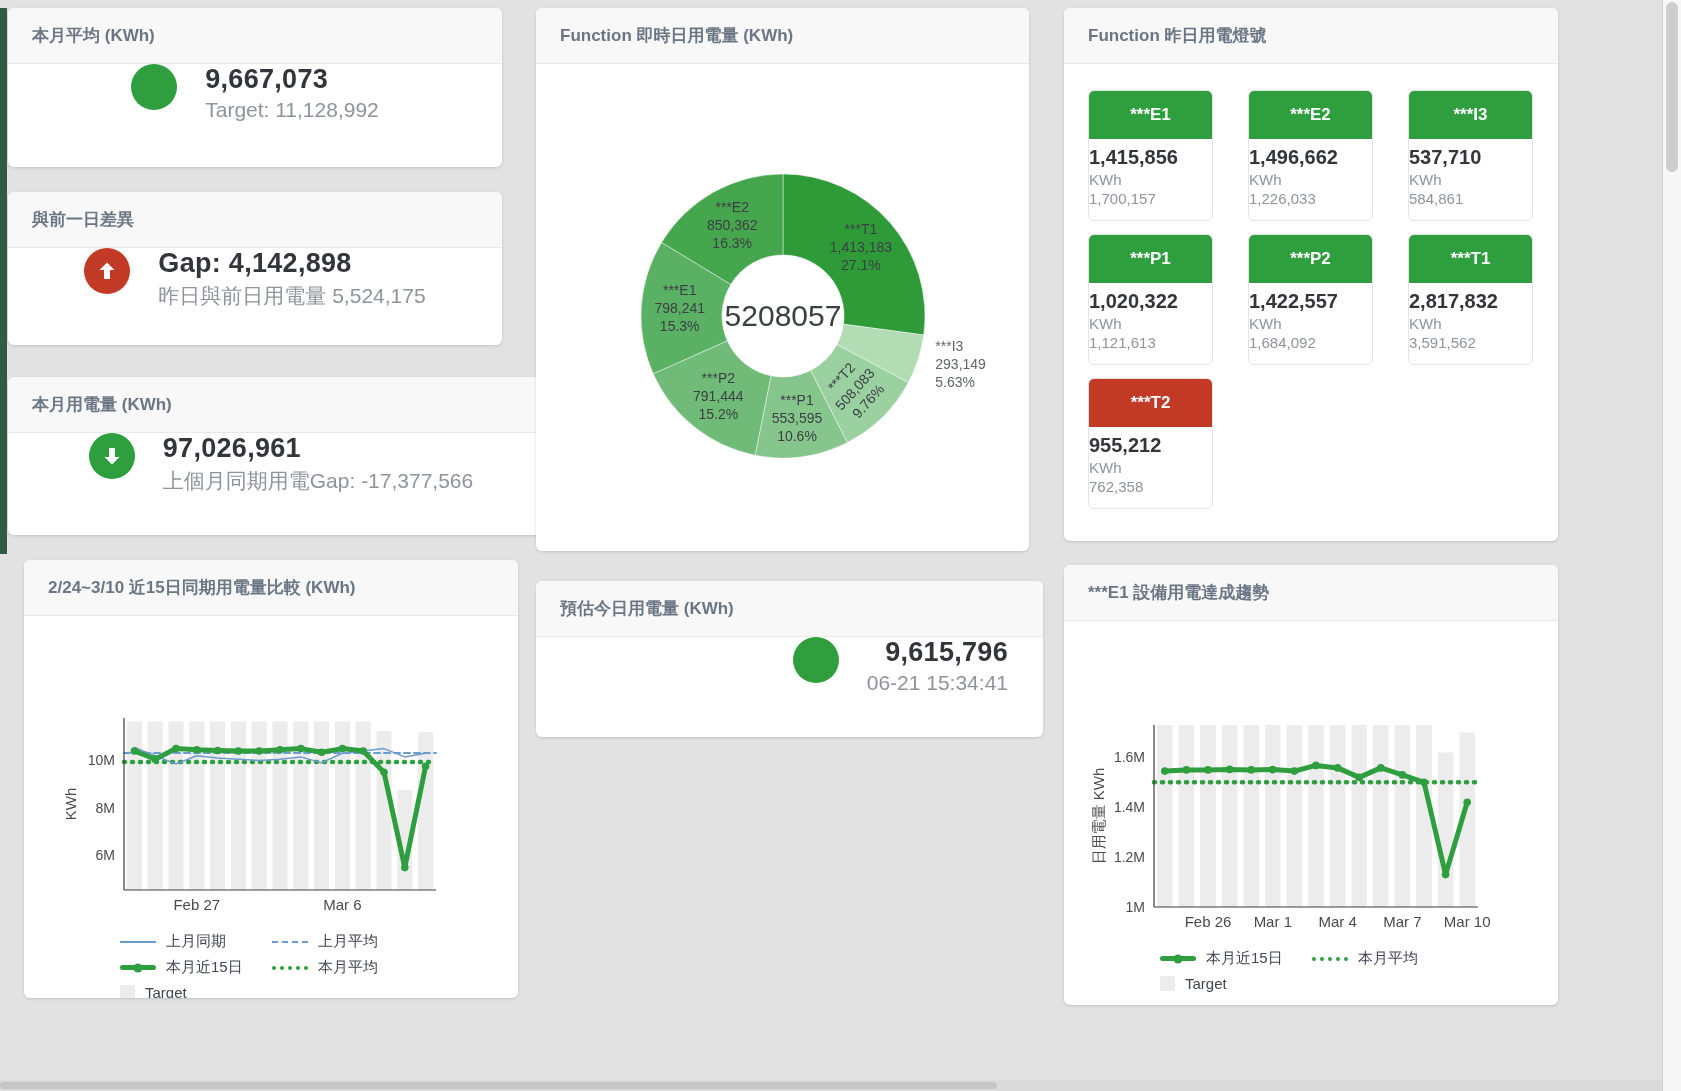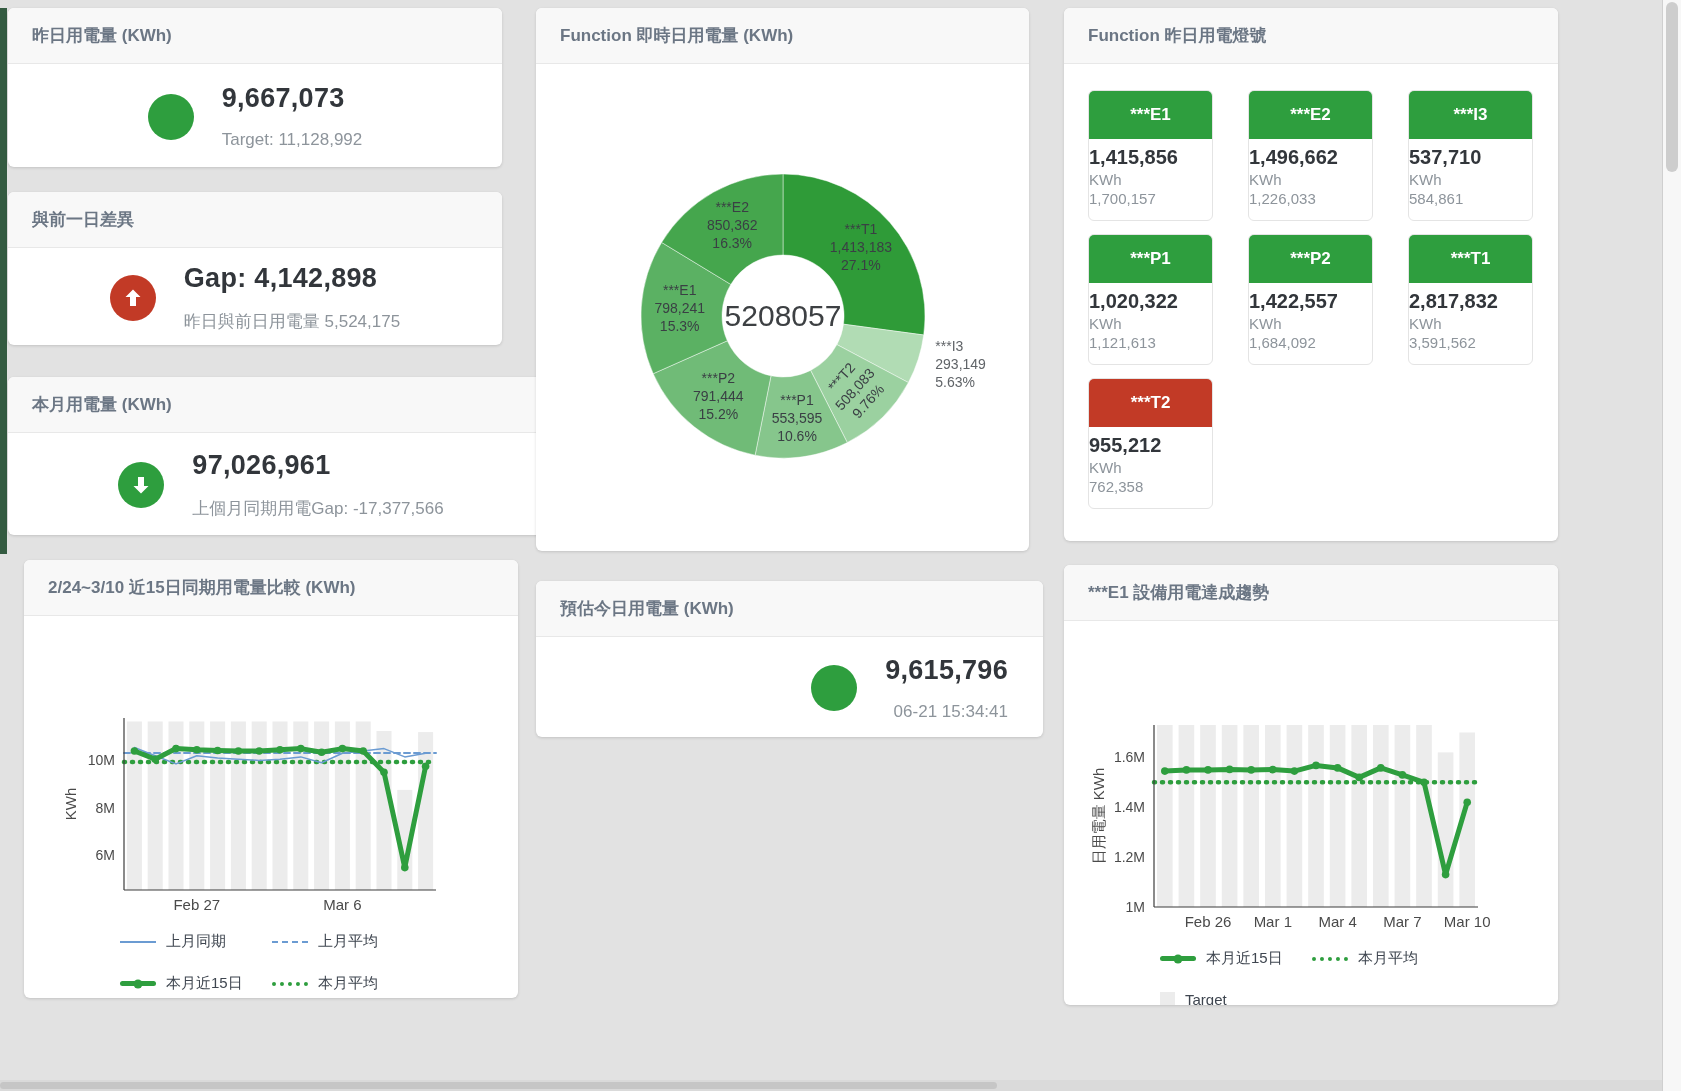--- a/index.html
+++ b/index.html
@@ -13,27 +13,27 @@
   .vscroll{position:absolute;right:0;top:0;width:19px;height:1091px;background:#f7f7f7;border-left:1px solid #cfcfcf}
   .vscroll .thumb{position:absolute;top:2px;left:3px;width:12px;height:170px;background:#cdcdcd;border-radius:6px}
   .hscroll{position:absolute;left:0;bottom:0;height:11px;right:19px;background:#dadada}
   .hscroll .thumb{position:absolute;left:0;top:2px;height:7px;width:60%;background:#c6c6c6;border-radius:4px}
 
   .panel{position:absolute;background:#fff;border-radius:6px;box-shadow:0 1px 3px rgba(0,0,0,.14);overflow:hidden}
   .panel-hd{background:#f8f8f8;border-bottom:1px solid #e8e8e8;padding:16px 24px;font-size:17px;font-weight:bold;color:var(--hdr)}
   .panel-bd{position:relative}
 
   
-  .kpi{display:flex;align-items:center;justify-content:center;gap:28px;height:100%}
+  .kpi{display:flex;justify-content:center;gap:28px;height:100%}
   .kpi.right{justify-content:flex-end;padding-right:35px}
   .dot{width:46px;height:46px;border-radius:50%;display:flex;align-items:center;justify-content:center;flex:0 0 auto}
   .dot.green{background:var(--green)} .dot.red{background:var(--red)}
   .dot svg{width:24px;height:24px;fill:#fff}
   .kpi-v{font-size:27px;font-weight:bold;color:var(--value);letter-spacing:.3px}
-  .kpi-s{font-size:17px;color:var(--muted);margin-top:16px}
+  .kpi-s{font-size:21px;color:var(--muted);margin-top:3px}
   .kpi-txt.r{text-align:right}
 
   
   #p-yesterday{left:8px;top:8px;width:494px;height:159px}
   #p-daygap{left:8px;top:192px;width:494px;height:153px}
   #p-month{left:8px;top:377px;width:546px;height:158px}
   #p-compare{left:24px;top:560px;width:494px;height:438px}
   #p-donut{left:536px;top:8px;width:493px;height:543px}
   #p-estimate{left:536px;top:581px;width:507px;height:156px}
   #p-tiles{left:1064px;top:8px;width:494px;height:533px}
@@ -44,38 +44,38 @@
   .tile-grid{display:grid;grid-template-columns:repeat(3,125px);column-gap:35px;row-gap:13px;padding:26px 24px}
   .tile{border:1px solid #e4e4e4;border-radius:6px;overflow:hidden;background:#fff;height:131px}
   .tile-head{height:48px;line-height:48px;text-align:center;color:#fff;font-weight:bold;font-size:17px}
   .tile-body{text-align:left;padding-top:7px}
   .tile-value{font-size:20px;font-weight:bold;color:var(--value)}
   .tile-unit,.tile-target{font-size:15px;color:var(--muted);margin-top:2px}
 
   
   .chart-wrap1{margin:96px 0 0 36px}
   .chart-wrap2{margin:98px 0 0 24px}
-  .legend{display:flex;flex-wrap:wrap;width:320px;margin:10px 0 0 96px;row-gap:23px}
+  .legend{display:flex;flex-wrap:wrap;width:320px;margin:10px 0 0 96px;row-gap:7px}
   .lg-item{display:flex;align-items:center;gap:10px;width:152px;font-size:15px;color:#3f4650;cursor:pointer}
   .sw{width:36px;display:inline-block;flex:0 0 auto}
   .sw-line-thin{border-top:2px solid}
   .sw-line-dashed{border-top:2px dashed}
   .sw-line-dotted{border-top:4px dotted}
   .sw-line-thick{height:5px;border-radius:2.5px;position:relative}
   .sw-line-thick::after{content:'';position:absolute;left:50%;top:50%;transform:translate(-50%,-50%);width:9px;height:9px;border-radius:50%;background:inherit}
   .sw-box{width:15px;height:15px}
   svg text{font-family:"Liberation Sans","DejaVu Sans",sans-serif}
 </style>
 </head>
 <body>
 
 <div class="edge-strip"></div>
 
 <div class="panel" id="p-yesterday">
-  <div class="panel-hd">昨日用電量 (KWh)</div>
+  <div class="panel-hd">本月平均 (KWh)</div>
   <div class="panel-bd">
     <div class="kpi">
       <div class="dot green"></div>
       <div class="kpi-txt">
         <div class="kpi-v">9,667,073</div>
         <div class="kpi-s">Target: 11,128,992</div>
       </div>
     </div>
   </div>
 </div>

